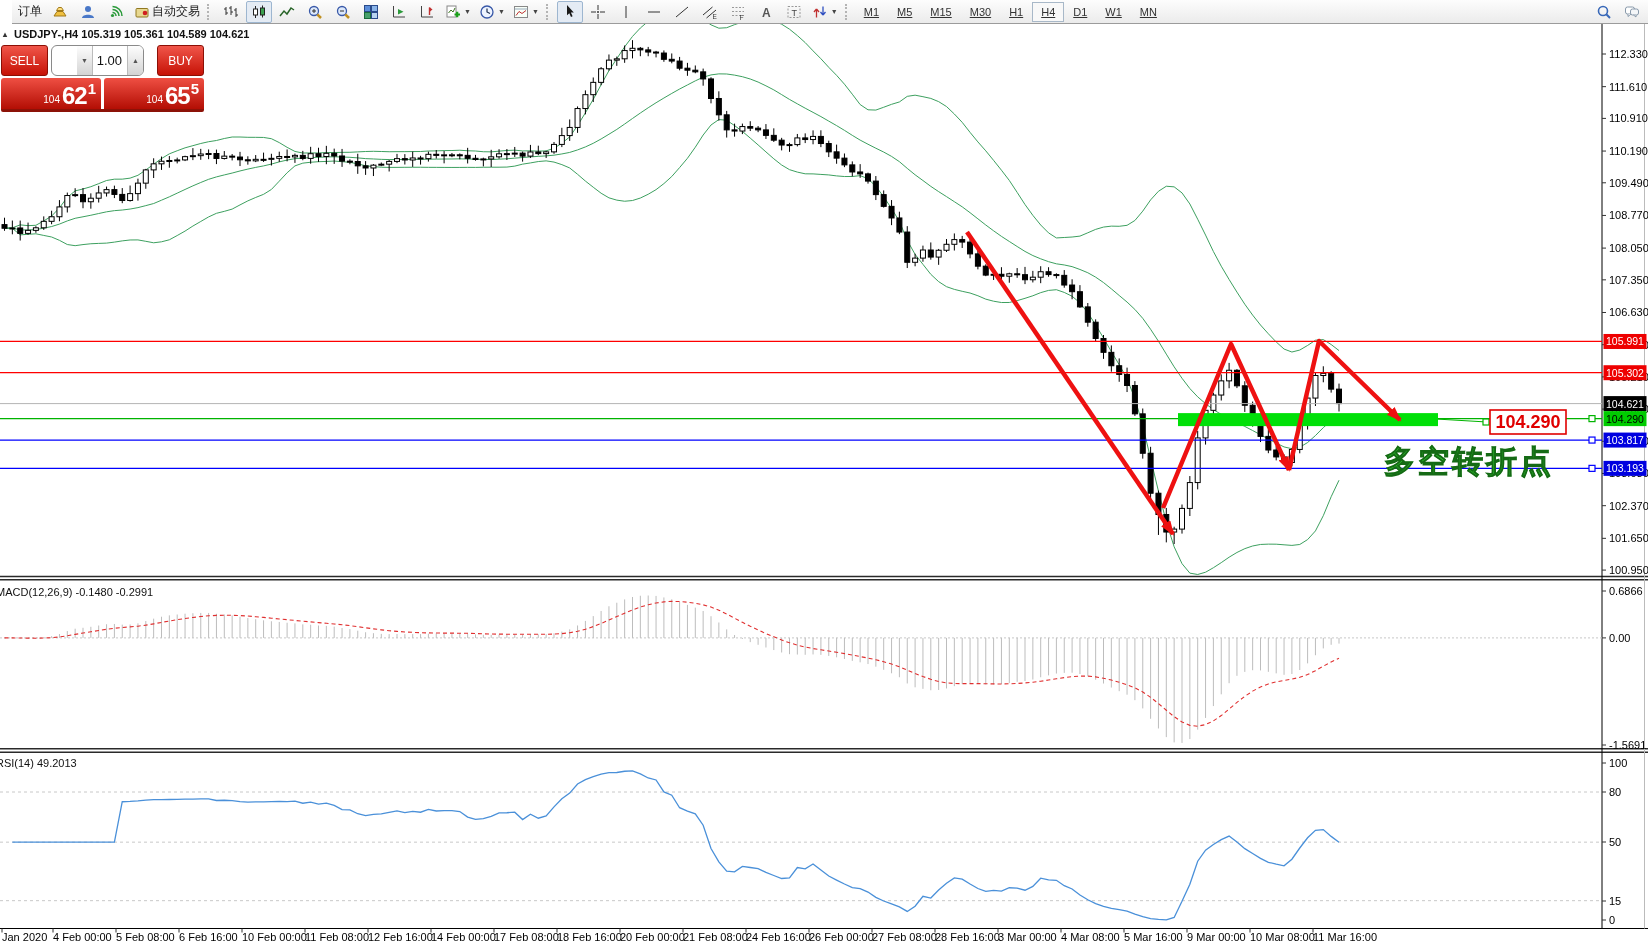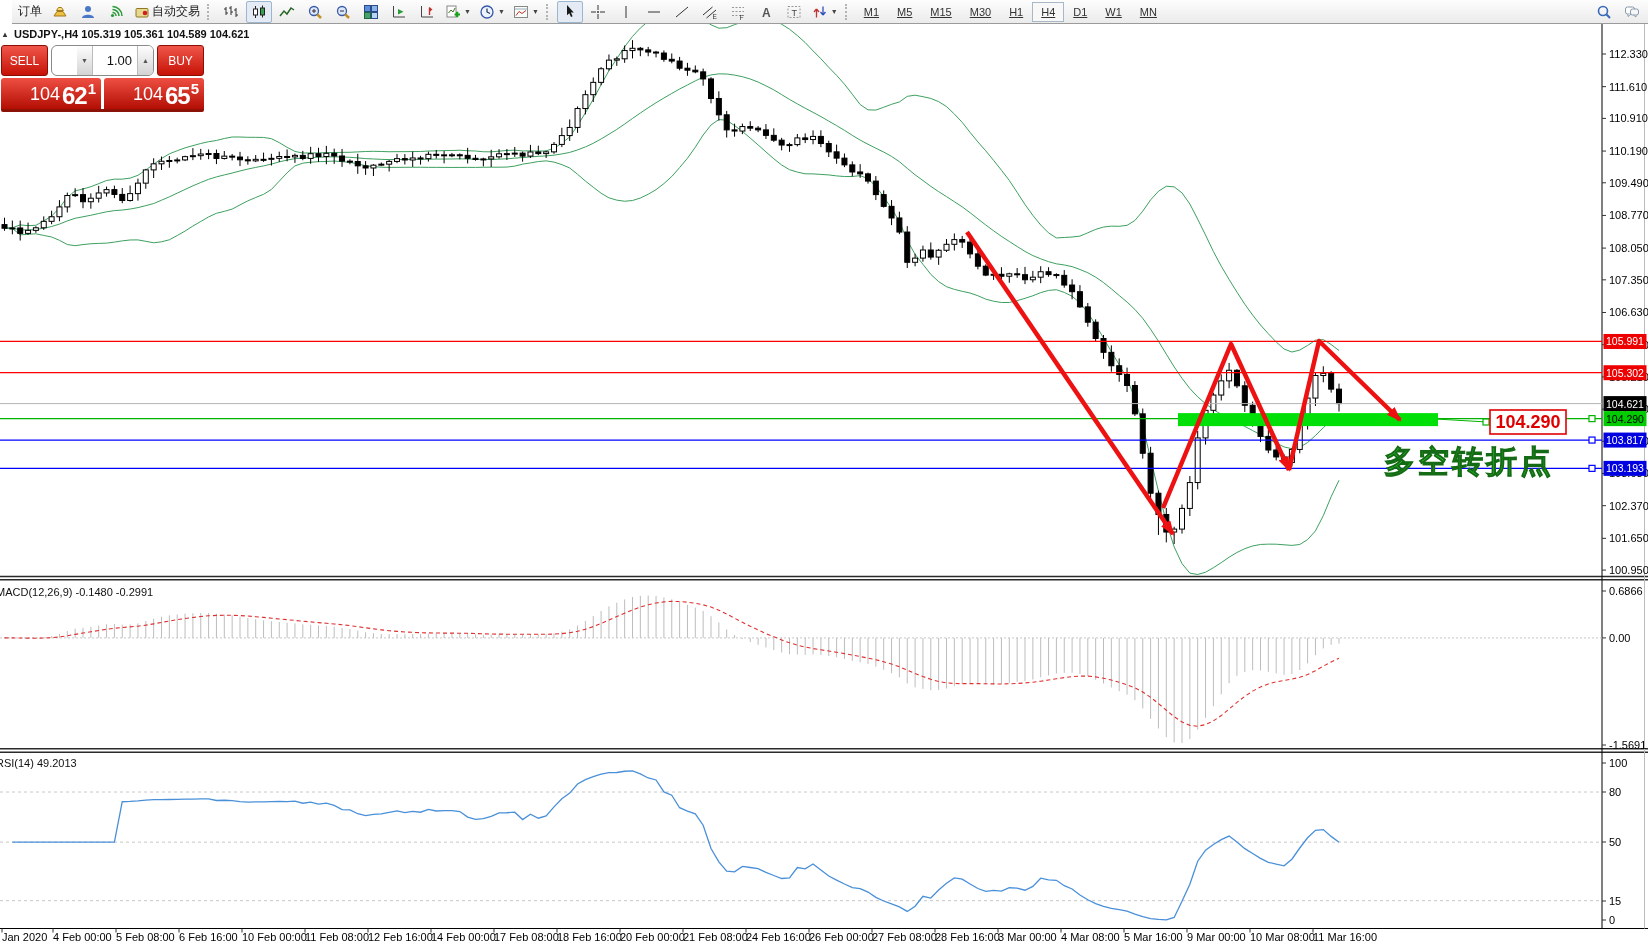--- a/index.html
+++ b/index.html
@@ -23,33 +23,33 @@
   .symbol-marker{font-size:8px;color:#333;}
   .panel-label{position:absolute;left:-4px;font-size:11px;color:#111;z-index:3;}
   .macd-label{top:586px;}
   .rsi-label{top:757px;}
   
   .ocp{position:absolute;left:1px;top:45px;width:203px;z-index:4;}
   .ocp-row1{display:flex;align-items:stretch;height:31px;}
   .btn-sell,.btn-buy{width:45px;background:linear-gradient(#f0564a,#c61206);color:#fff;font-size:12px;
     display:flex;align-items:center;justify-content:center;border:1px solid #8c0f05;border-radius:3px;}
   .btn-sell{margin-right:3px;}
-  .btn-buy{margin-left:3px;}
+  .btn-buy{margin-left:13px;}
   .spinner{flex:1;display:flex;border:1px solid #8a8a8a;background:#fff;border-radius:6px;overflow:hidden;padding-left:25px;}
   .spin-btn{width:15px;background:linear-gradient(#fdfdfd,#d4d4d4);font-size:7px;color:#555;
     display:flex;align-items:center;justify-content:center;}
   .spin-btn.down{border-right:1px solid #bbb;}
   .spin-btn.up{border-left:1px solid #bbb;}
   .vol{flex:1;font-size:13px;display:flex;align-items:center;justify-content:flex-end;padding-right:5px;color:#111;}
   .ocp-row2{display:flex;margin-top:2px;height:31px;}
   .px-block{width:100px;background:linear-gradient(#ef4f43,#b30e04);color:#fff;display:flex;
     align-items:flex-end;justify-content:flex-end;border-radius:3px 3px 0 0;padding:0 5px 1px 0;}
   .px-block.sell{margin-right:1px;}
   .px-block.buy{margin-left:2px;}
-  .px-pre{font-size:18px;margin:0 2px 3px 0;}
+  .px-pre{font-size:10px;margin:0 2px 3px 0;}
   .px-big{font-size:24px;font-weight:bold;line-height:25px;letter-spacing:-1px;}
   .px-sup{font-size:15px;font-weight:bold;margin:0 0 11px 1px;}
   .ocp-strip{height:3px;background:#8c1208;border-radius:0 0 2px 2px;}
   svg text{font-family:"Liberation Sans",sans-serif;}
 </style>
 </head>
 <body>
 
 <div class="screen">
   <div class="toolbar" id="toolbar">

